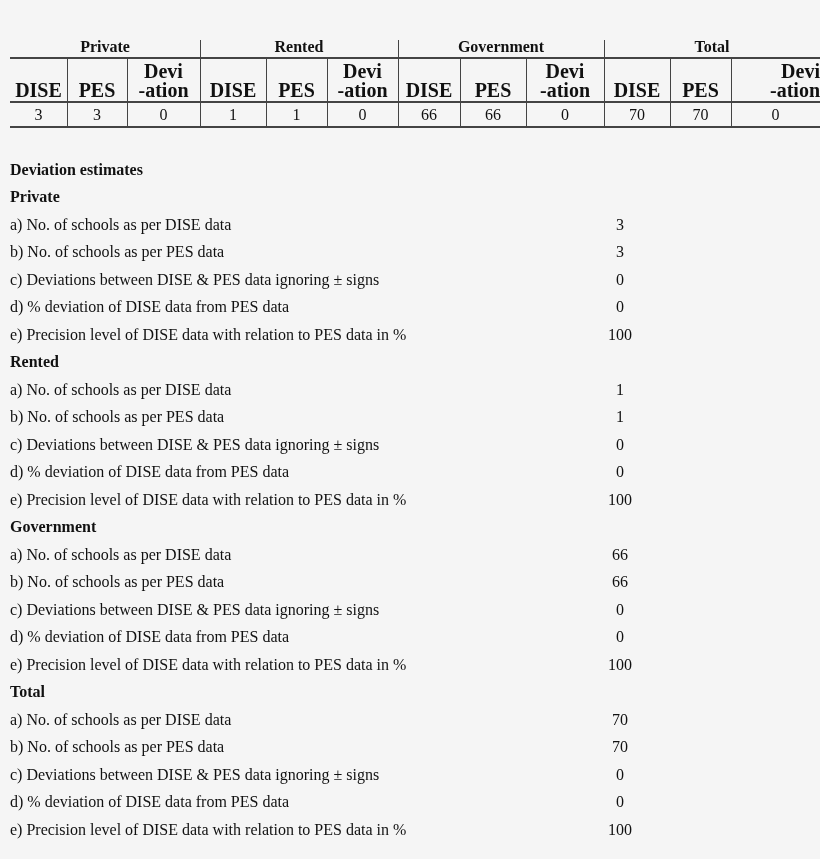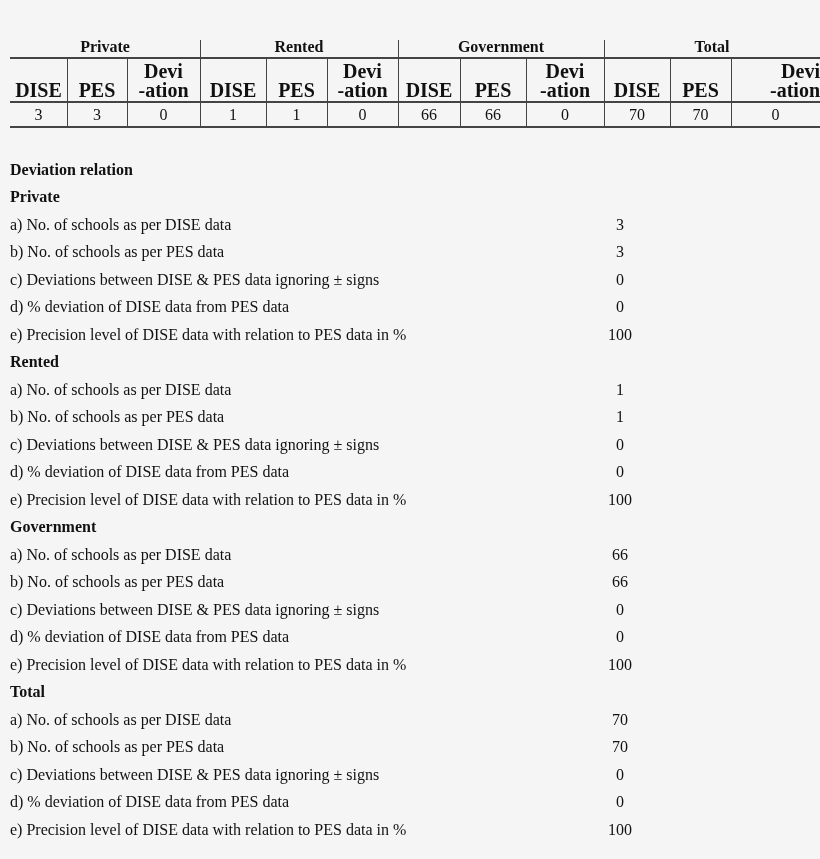--- a/index.html
+++ b/index.html
@@ -102,21 +102,21 @@
   <div class="cell" style="left:398px;width:62px">66</div>
   <div class="cell" style="left:460px;width:66px">66</div>
   <div class="cell" style="left:526px;width:78px">0</div>
   <div class="cell" style="left:604px;width:66px">70</div>
   <div class="cell" style="left:670px;width:61px">70</div>
   <div class="cell" style="left:731px;width:89px">0</div>
 </div>
 
 <div class="lst" style="top:156px">
   <div class="row bold">
-      <span class="lbl">Deviation relation</span>
+      <span class="lbl">Deviation estimates</span>
     </div>
 
   <div class="row bold">
       <span class="lbl">Private</span>
     </div>
   <div class="row">
       <span class="lbl">a) No. of schools as per DISE data</span>
       <span class="val">3</span>
     </div>
   <div class="row">

